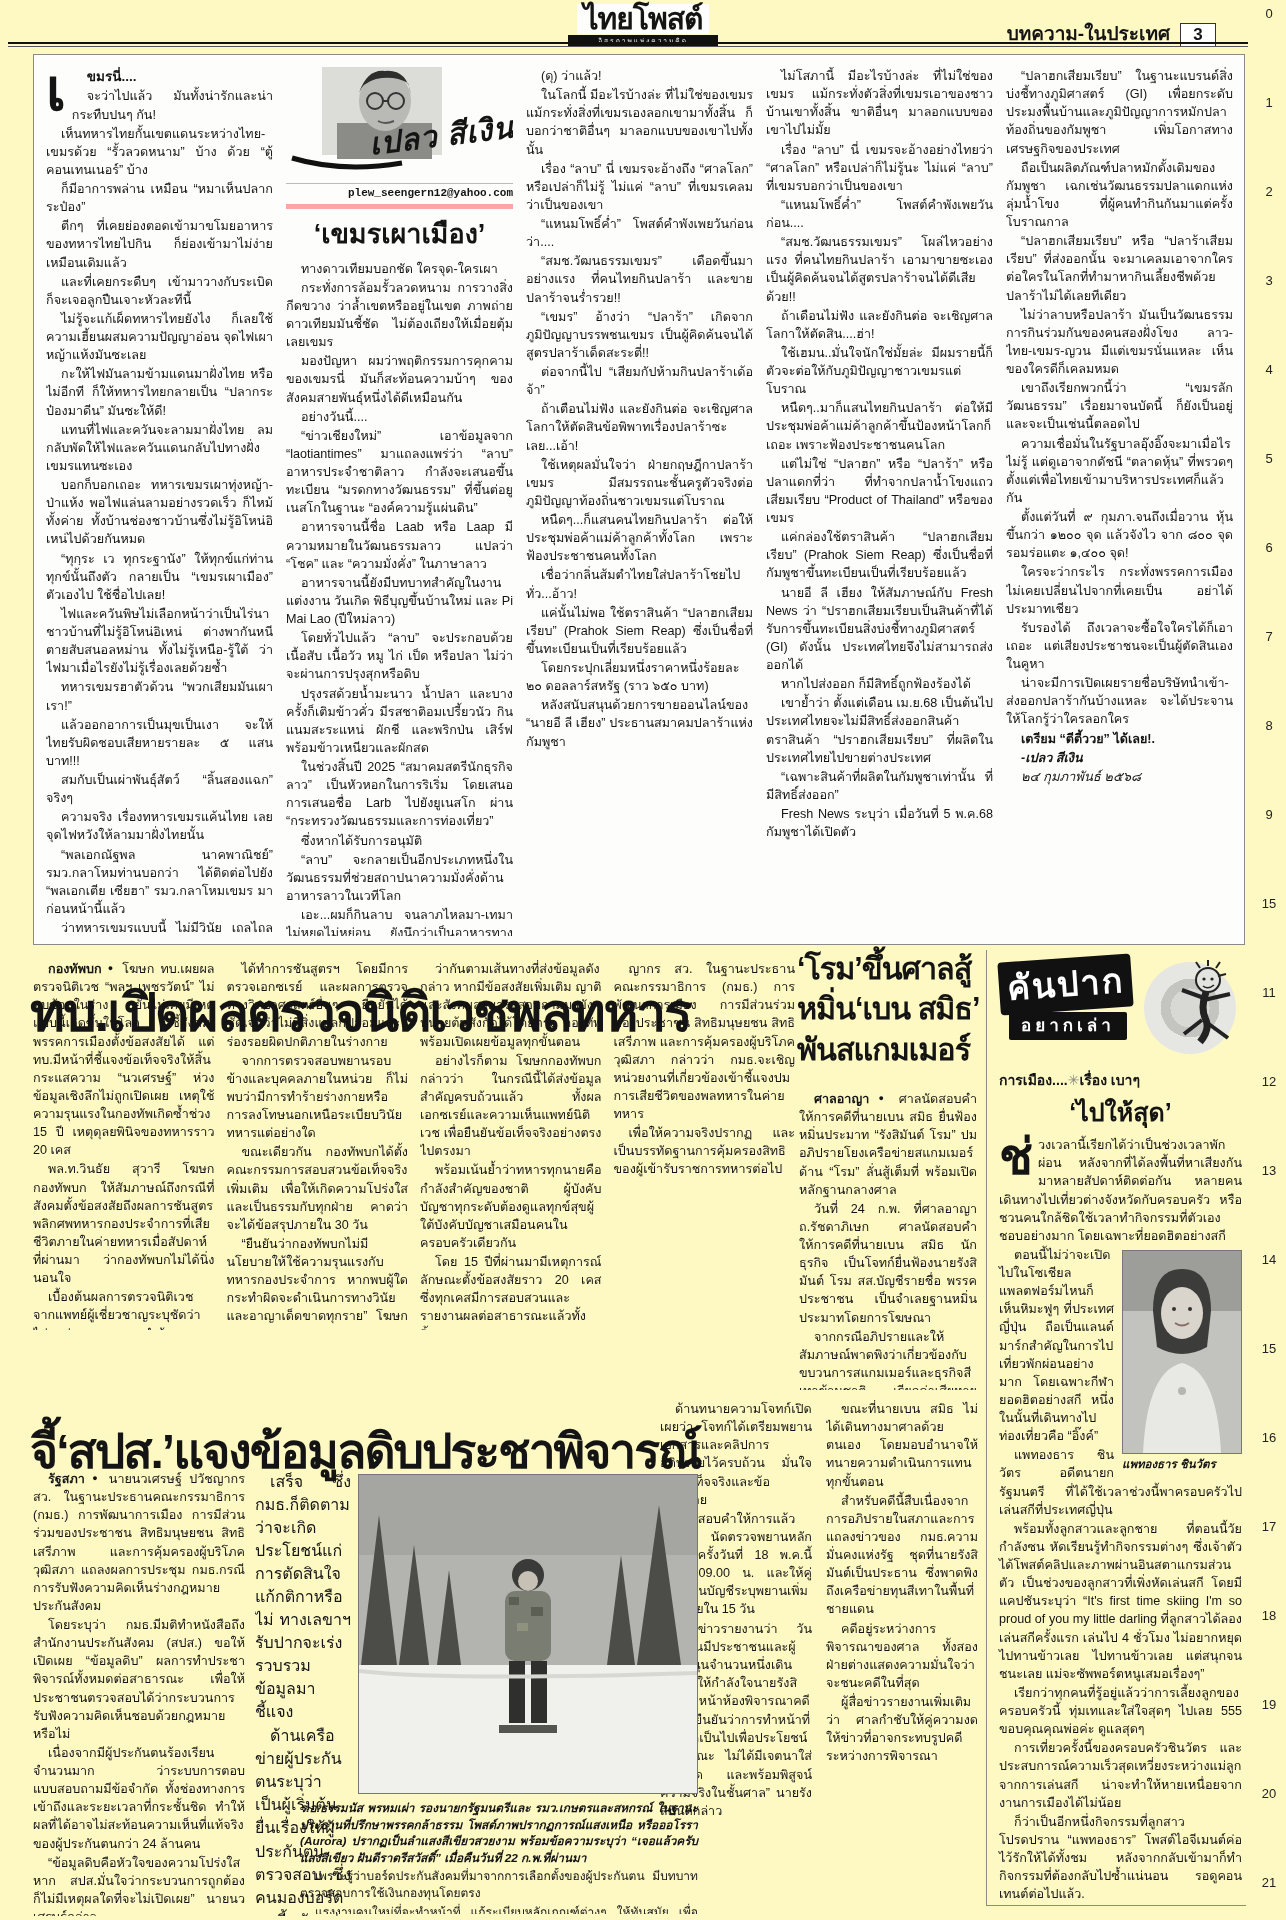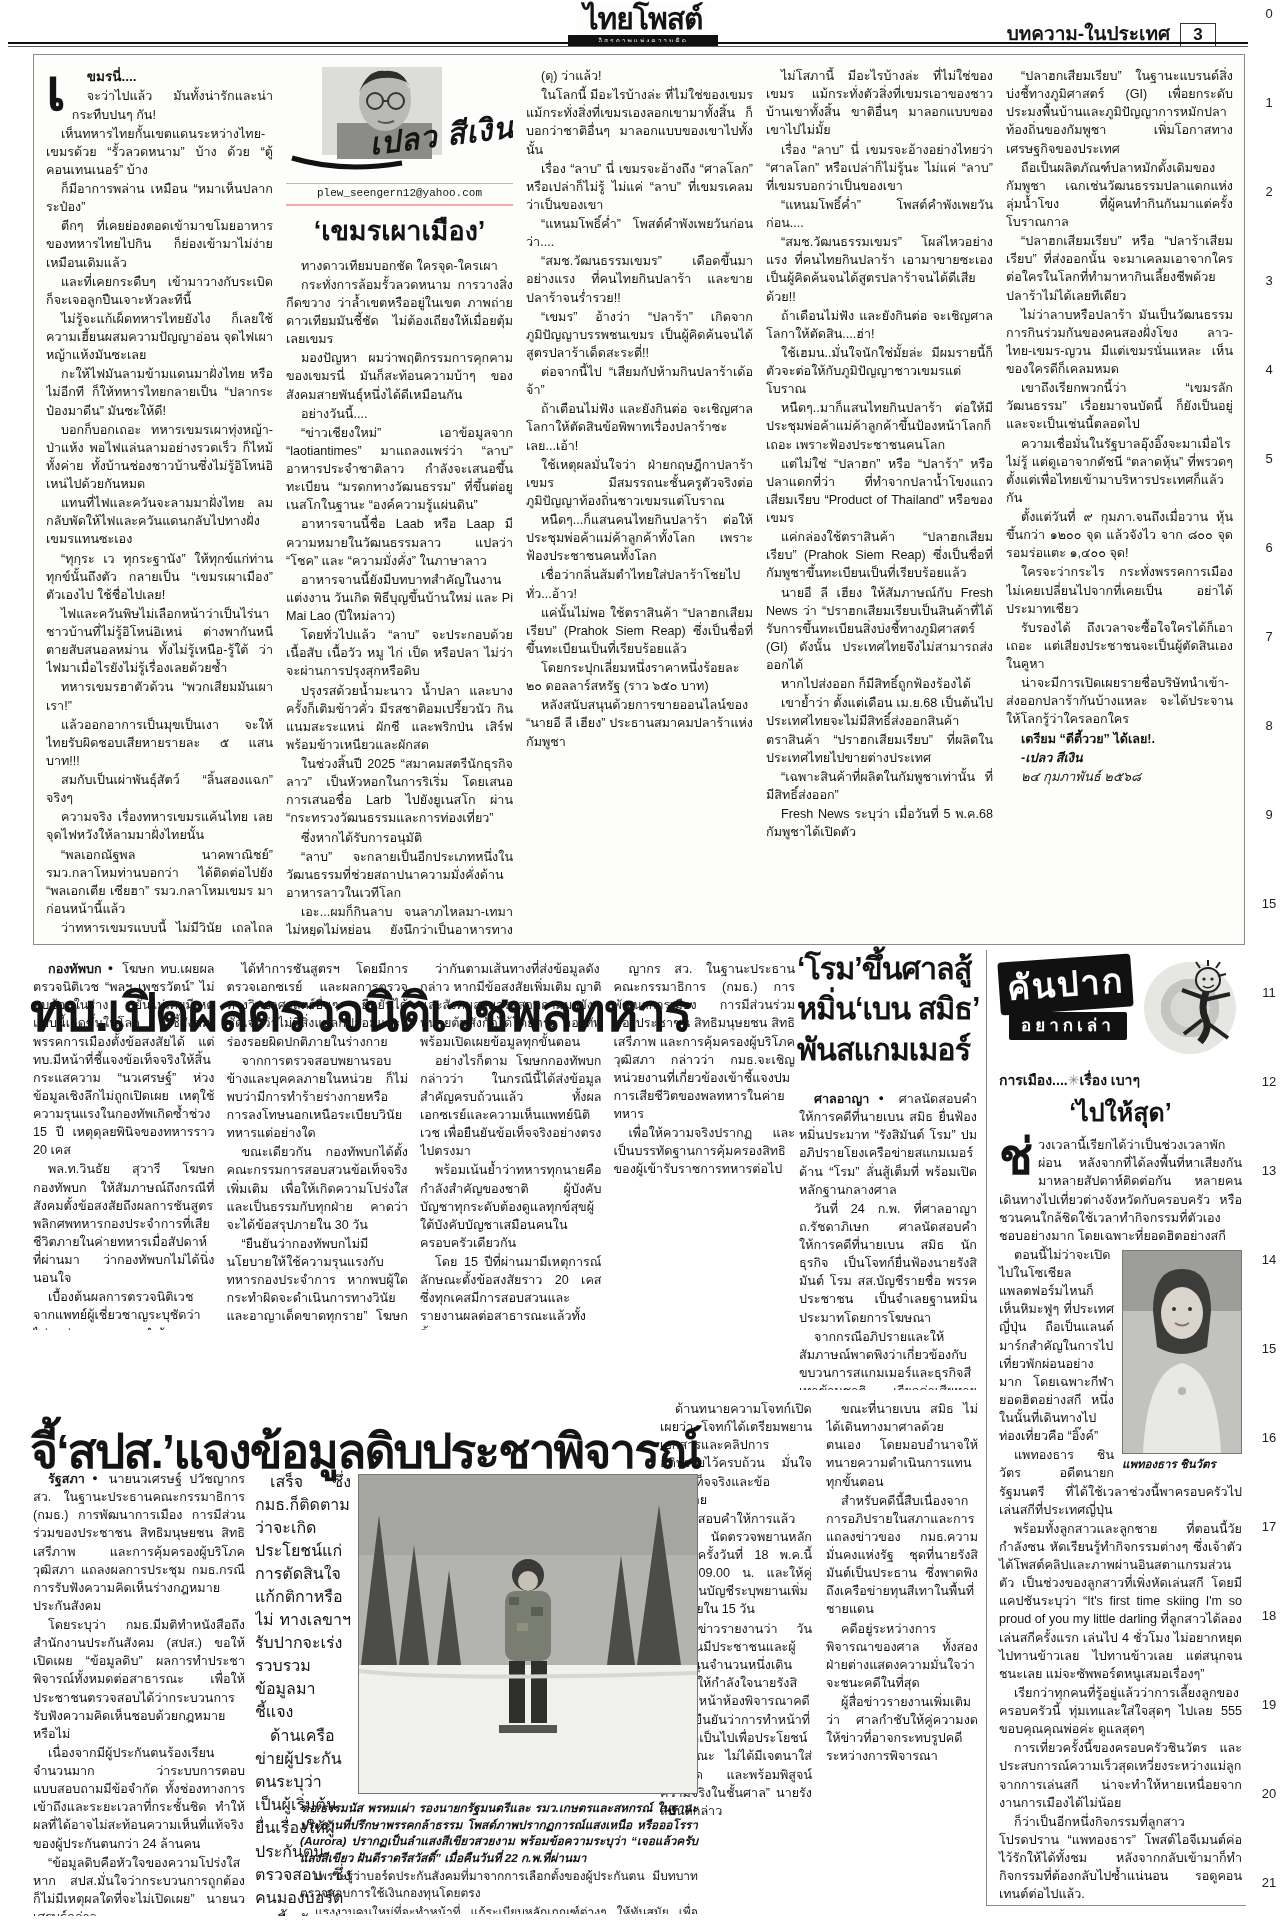--- a/index.html
+++ b/index.html
@@ -1,16 +1,16 @@
 <!DOCTYPE html>
 <html><head>
 <meta charset="utf-8">
 <style>
   html,body{margin:0;padding:0;background:#e8e8e4;}
-  .page{position:relative;width:1286px;height:1920px;background:#ffffff;margin:0 auto;
+  .page{position:relative;width:1286px;height:1920px;background:#fef9c3;margin:0 auto;
         font-family:"Liberation Sans","DejaVu Sans",sans-serif;color:#141414;overflow:hidden;}
   
   .masthead{position:absolute;left:0;top:4px;width:100%;text-align:center;}
   .logo{display:inline-block;font-weight:800;font-size:30px;letter-spacing:-1px;line-height:1;
         background:#fdfdfb;padding:0 6px;}
   .logo-tag{display:block;margin:1px auto 0;width:150px;background:#111;color:#fff;font-size:6.5px;
         letter-spacing:2px;padding:1px 0;}
   .section-label{position:absolute;right:70px;top:18px;font-weight:700;font-size:19px;}
   .pagebox{display:inline-block;border:1.5px solid #333;min-width:26px;text-align:center;
         font-size:17px;font-weight:700;margin-left:10px;padding:1px 4px;background:#fff;}
@@ -27,22 +27,22 @@
   .bullet{font-size:9px;vertical-align:2px;}
   
   .plew-box{position:absolute;left:33px;top:54px;width:1212px;height:891px;border:1px solid #8a8a86;
         box-sizing:border-box;padding:12px 12px 8px;display:flex;gap:13px;overflow:hidden;background:#fdfdfb;}
   .plew-col{width:227px;flex:0 0 auto;overflow:hidden;height:100%;}
   .lead b{font-size:13.5px;}
   .dropcap{float:left;font-size:58px;line-height:46px;font-weight:800;padding-right:6px;text-indent:0;}
   .cartoon{position:relative;height:118px;margin:-4px -4px 2px;}
   .col-sig{position:absolute;right:2px;bottom:24px;font-size:30px;font-weight:700;font-style:italic;
         transform:rotate(-7deg);letter-spacing:1px;}
-  .col-email{font-family:"Liberation Mono","DejaVu Sans Mono",monospace;font-weight:400;font-size:11px;
-        text-align:center;border-top:1px solid #bbb;border-bottom:2px solid #fca5a5;padding:2px 0;margin:0 0 6px;text-indent:0;}
+  .col-email{font-family:"Liberation Mono","DejaVu Sans Mono",monospace;font-weight:700;font-size:11px;
+        text-align:right;border-top:1px solid #bbb;border-bottom:5px solid #fca5a5;padding:2px 0;margin:0 0 6px;text-indent:0;}
   .plew-head{font-size:27px;font-weight:800;text-align:center;margin:2px 0 6px;text-indent:0;}
   .signoff{font-weight:700;}
   .author-sig{font-style:italic;font-weight:700;text-indent:15px;}
   .date-sig{font-style:italic;font-size:13px;text-indent:15px;}
   
   .h1-big{position:absolute;left:30px;top:950px;width:766px;font-size:53px;font-weight:800;
         letter-spacing:-2px;white-space:nowrap;line-height:1;}
   .army-band{position:absolute;left:33px;top:960px;width:762px;height:370px;display:flex;gap:12px;overflow:hidden;}
   .army-col{flex:1;overflow:hidden;}
   
@@ -127,22 +127,22 @@
     <div class="plew-col body-txt">
       <p class="lead"><span class="dropcap">เ</span><b>ขมรนี่....</b></p>
       <div>
           <p>จะว่าไปแล้ว มันทั้งน่ารักและน่ากระทืบปนๆ กัน!</p>
           <p>เห็นทหารไทยกั้นเขตแดนระหว่างไทย-เขมรด้วย “รั้วลวดหนาม” บ้าง ด้วย “ตู้คอนเทนเนอร์” บ้าง</p>
           <p>ก็มีอาการพล่าน เหมือน “หมาเห็นปลากระป๋อง”</p>
           <p>ตีกๆ ที่เคยย่องตอดเข้ามาขโมยอาหารของทหารไทยไปกิน ก็ย่องเข้ามาไม่ง่ายเหมือนเดิมแล้ว</p>
           <p>และที่เคยกระดืบๆ เข้ามาวางกับระเบิด ก็จะเจอลูกปืนเจาะหัวละทีนี้</p>
           <p>ไม่รู้จะแก้เผ็ดทหารไทยยังไง ก็เลยใช้ความเฮี้ยนผสมความปัญญาอ่อน จุดไฟเผาหญ้าแห้งมันซะเลย</p>
           <p>กะให้ไฟมันลามข้ามแดนมาฝั่งไทย หรือไม่อีกที ก็ให้ทหารไทยกลายเป็น “ปลากระป๋องมาดีน” มันซะให้ดี!</p>
+          <p>แทนที่ไฟและควันจะลามมาฝั่งไทย ลมกลับพัดให้ไฟและควันแดนกลับไปทางฝั่งเขมรแทนซะเอง</p>
           <p>บอกก็บอกเถอะ ทหารเขมรเผาทุ่งหญ้า-ป่าแห้ง พอไฟแล่นลามอย่างรวดเร็ว ก็ไหม้ทั้งค่าย ทั้งบ้านช่องชาวบ้านซึ่งไม่รู้อิโหน่อิเหน่ไปด้วยกันหมด</p>
-          <p>แทนที่ไฟและควันจะลามมาฝั่งไทย ลมกลับพัดให้ไฟและควันแดนกลับไปทางฝั่งเขมรแทนซะเอง</p>
           <p>“ทุกฺระ เว ทุกระฐานัง” ให้ทุกข์แก่ท่าน ทุกข์นั้นถึงตัว กลายเป็น “เขมรเผาเมือง” ตัวเองไป ใช้ชื่อไปเลย!</p>
           <p>ไฟและควันพิษไม่เลือกหน้าว่าเป็นไร่นาชาวบ้านที่ไม่รู้อิโหน่อิเหน่ ต่างพากันหนีตายสับสนอลหม่าน ทั้งไม่รู้เหนือ-รู้ใต้ ว่าไฟมาเมื่อไรยังไม่รู้เรื่องเลยด้วยซ้ำ</p>
           <p>ทหารเขมรฮาตัวด้วน “พวกเสียมมันเผาเรา!”</p>
           <p>แล้วออกอาการเป็นมุขเป็นเงา จะให้ไทยรับผิดชอบเสียหายรายละ ๕ แสนบาท!!!</p>
           <p>สมกับเป็นเผ่าพันธุ์สัตว์ “ลิ้นสองแฉก” จริงๆ</p>
           <p>ความจริง เรื่องทหารเขมรแค้นไทย เลยจุดไฟหวังให้ลามมาฝั่งไทยนั้น</p>
           <p>“พลเอกณัฐพล นาคพาณิชย์” รมว.กลาโหมท่านบอกว่า ได้ติดต่อไปยัง “พลเอกเตีย เซียฮา” รมว.กลาโหมเขมร มาก่อนหน้านี้แล้ว</p>
           <p>ว่าทหารเขมรแบบนี้ ไม่มีวินัย เถลไถลข้ามแดนมาแบบนี้ ไทยเราไม่อยากให้เกิดเรื่อง</p>
         </div>
     </div>

